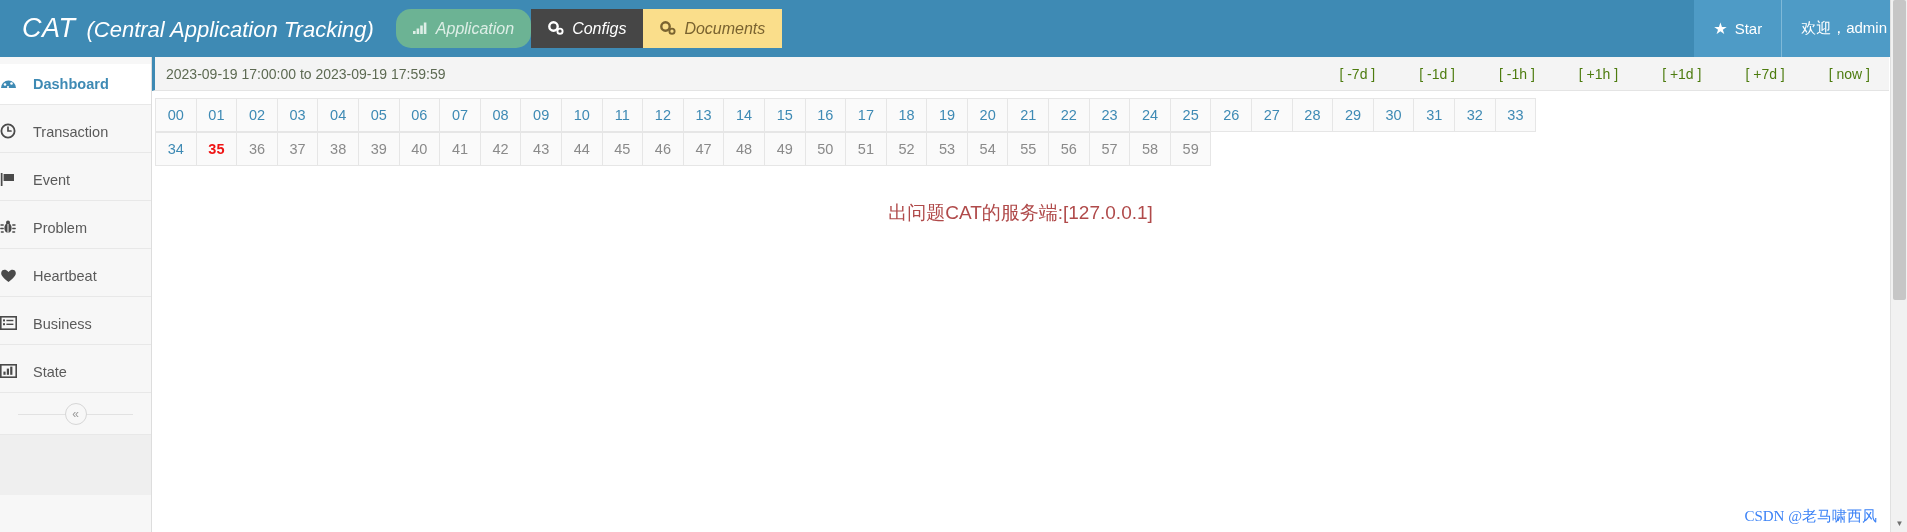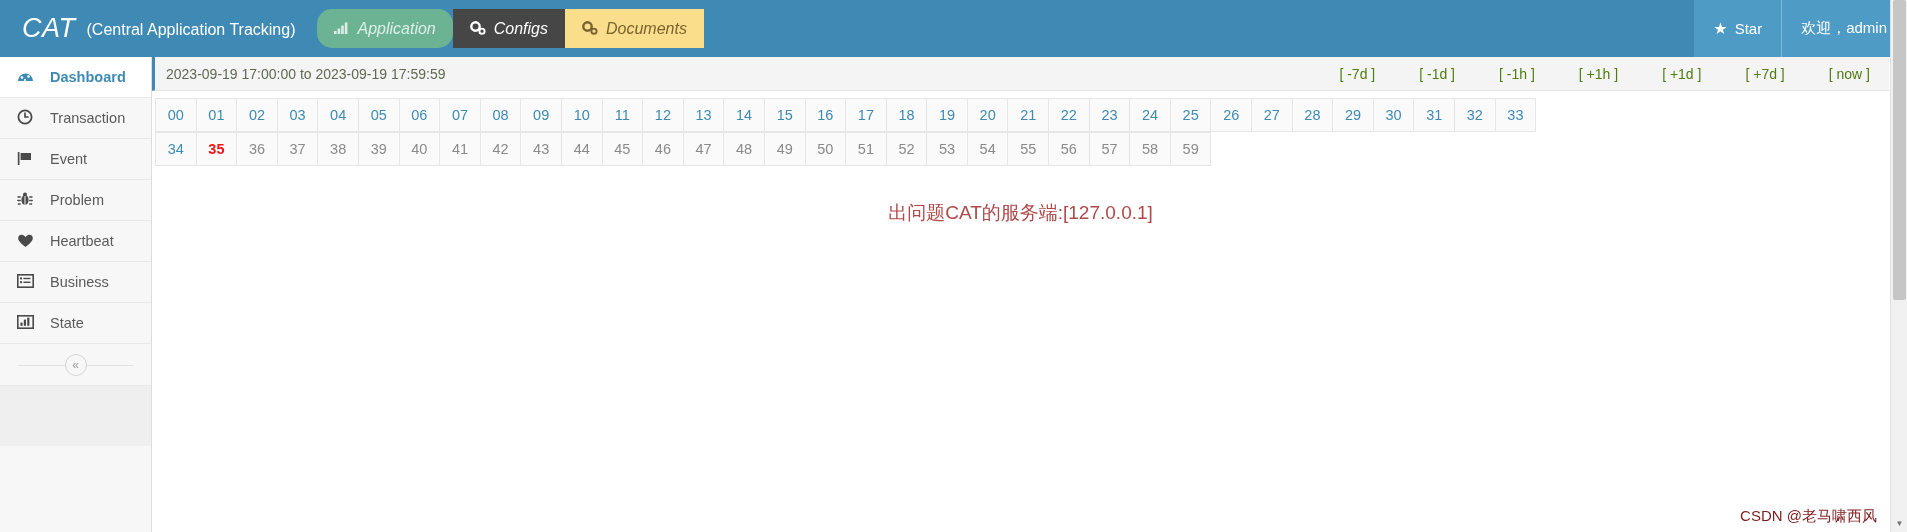--- a/index.html
+++ b/index.html
@@ -23,21 +23,21 @@
     padding-left: 22px; padding-right: 12px;
     color: #ffffff;
     white-space: nowrap;
     justify-content: flex-end;
   }
   #brand .cat {
     font-size: 27px; font-style: italic; font-weight: 400;
     letter-spacing: .5px;
   }
   #brand .full {
-    font-size: 16px; font-weight: 400;
+    font-size: 22px; font-style: italic; font-weight: 400;
     margin-left: 11px; position: relative; top: 1px;
   }
   .navtab {
     display: flex; align-items: center; gap: 8px;
     padding: 0 17px;
     margin: 9px 0 9px 0;
     font-size: 16px; font-style: italic;
     white-space: nowrap;
     cursor: pointer;
   }
@@ -71,26 +71,26 @@
   #sidebar {
     position: absolute; top: 57px; left: 0;
     width: 152px; height: 475px;
     background: #f7f7f7;
     border-right: 1px solid #dddddd;
     overflow: hidden;
   }
   .side-item {
     height: 41px;
     display: flex; align-items: center;
-    padding-left: 17px;
     font-size: 14.5px;
     color: #5a5a5a;
     border-bottom: 1px solid #e8e8e8;
     background: #f7f7f7;
     cursor: pointer;
+    margin-top: 7px;
   }
   .side-item.active { background: #ffffff; color: #3e8ab4; font-weight: bold; }
   .side-item .sic {
     width: 22px; margin-right: 11px;
     font-size: 15px; line-height: 1;
     color: #4a4a4a; text-align: left;
     display: inline-block;
   }
   .side-item.active .sic { color: #3e8ab4; }
 
@@ -158,22 +158,23 @@
   #err-msg {
     margin-top: 34px;
     text-align: center;
     font-size: 19px;
     color: #b04a4a;
   }
 
   
   #watermark {
     position: absolute; right: 30px; bottom: 6px;
-    font-size: 15px; color: #7f1d1d;
+    font-size: 15px; color: #3b82f6;
     white-space: nowrap;
+    font-family: Liberation Serif, serif;
   }
 
   
   #vscroll {
     position: absolute; top: 0; right: 0;
     width: 17px; height: 532px;
     background: #f1f1f1;
     border-left: 1px solid #e0e0e0;
   }
   #vscroll .thumb {

